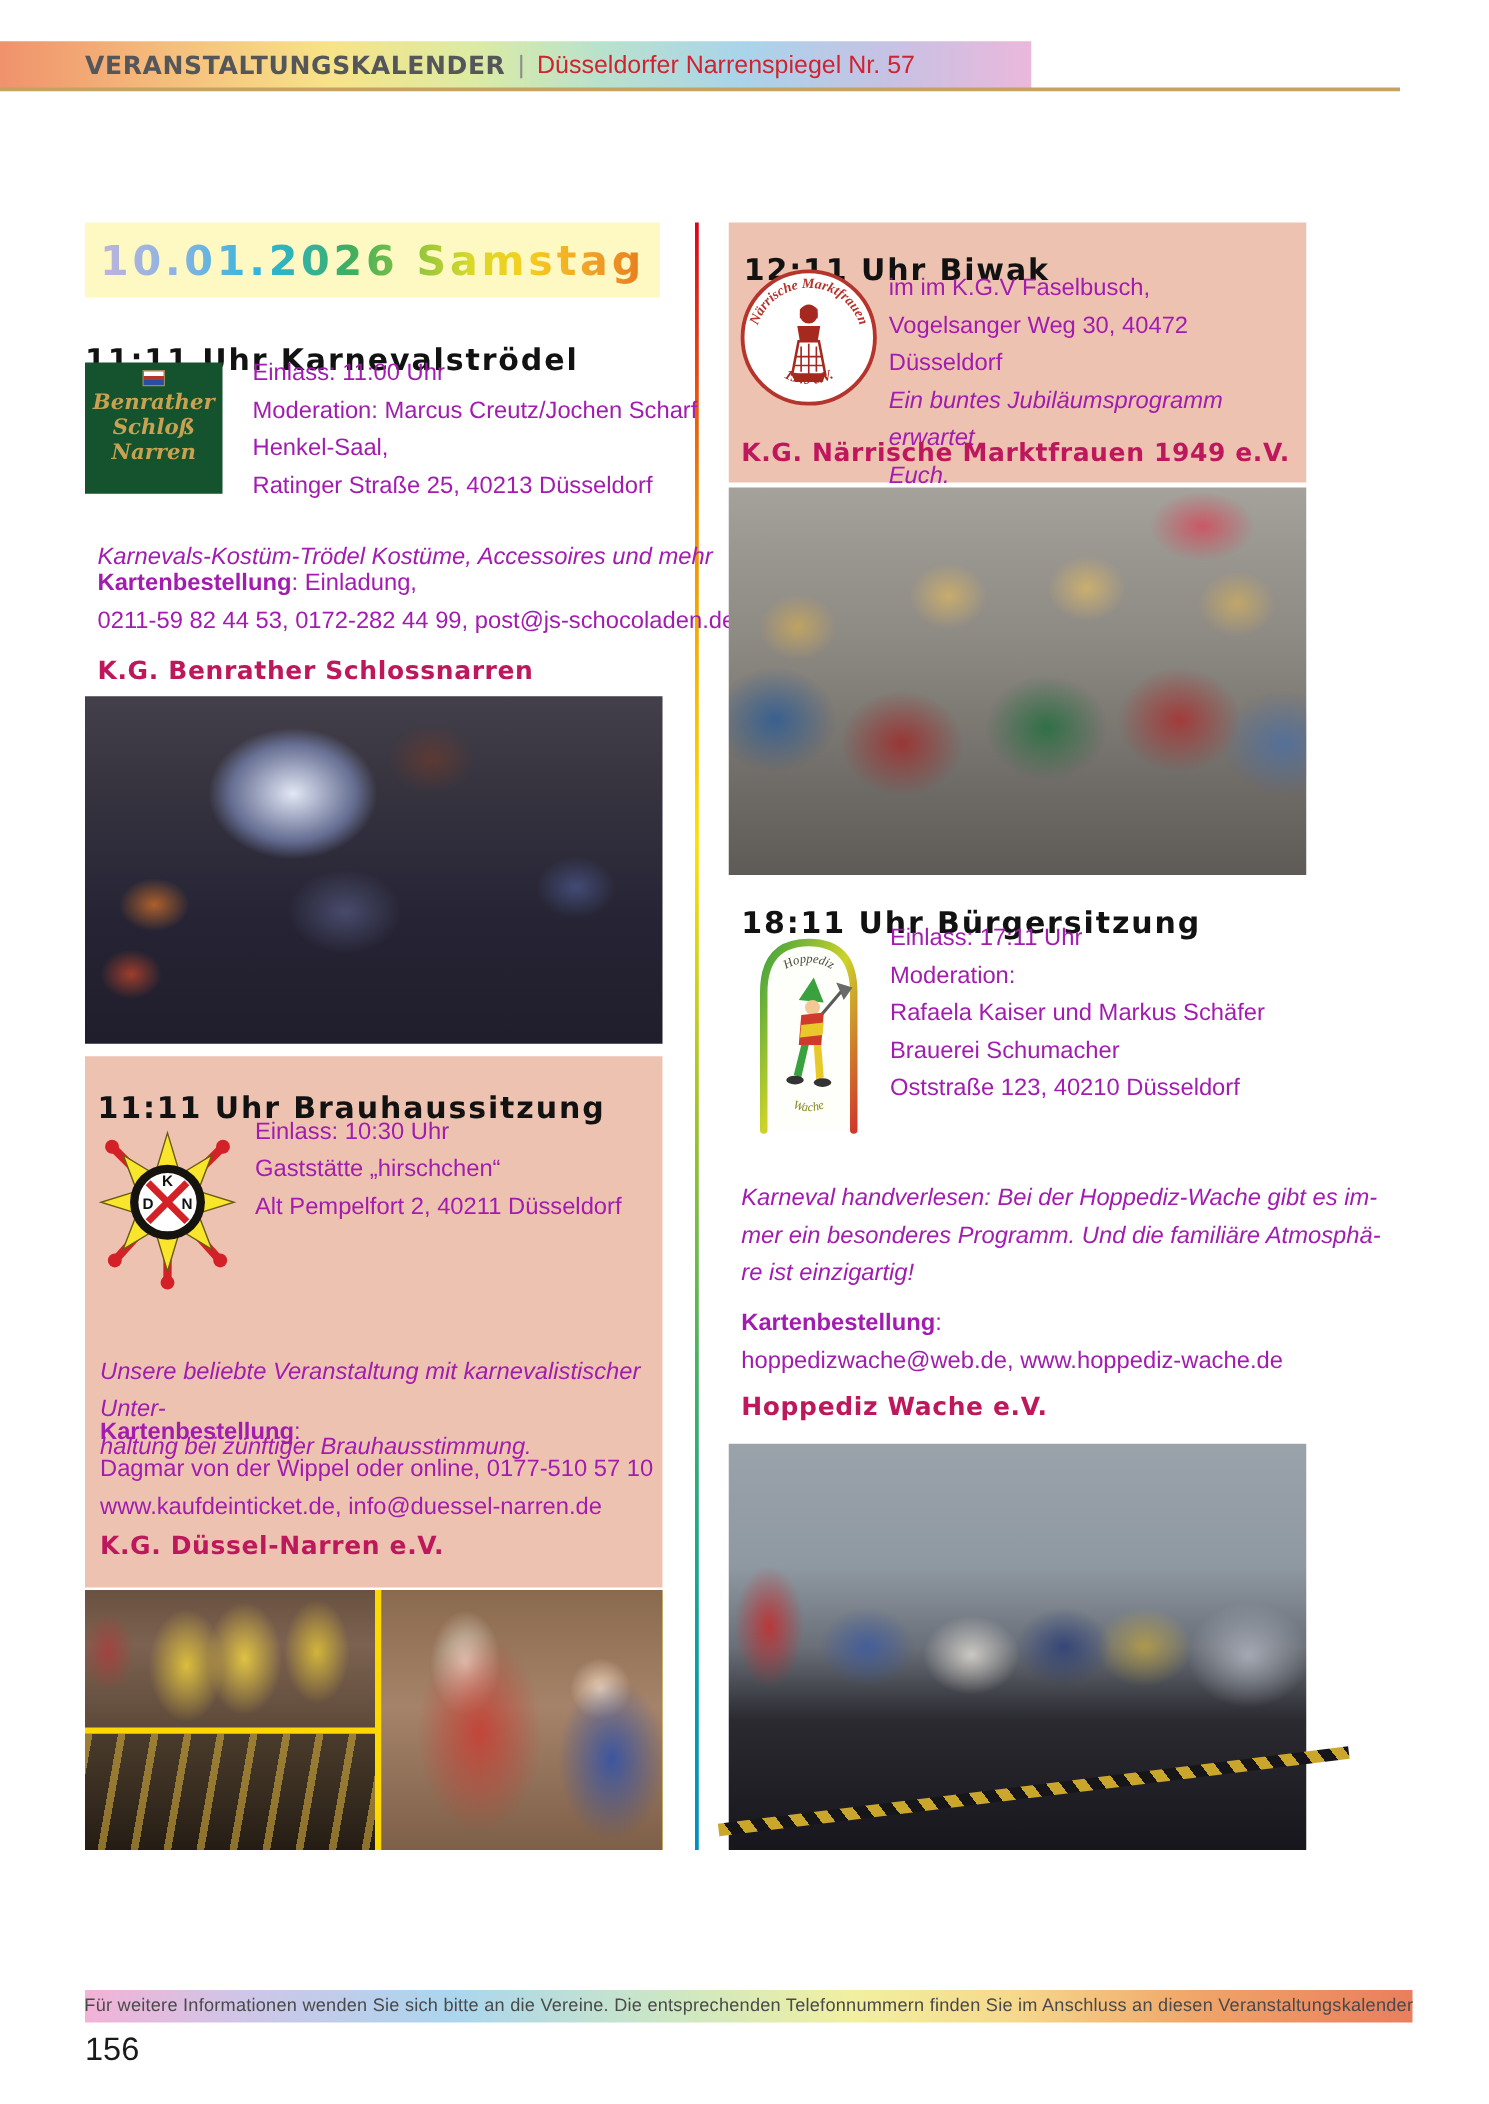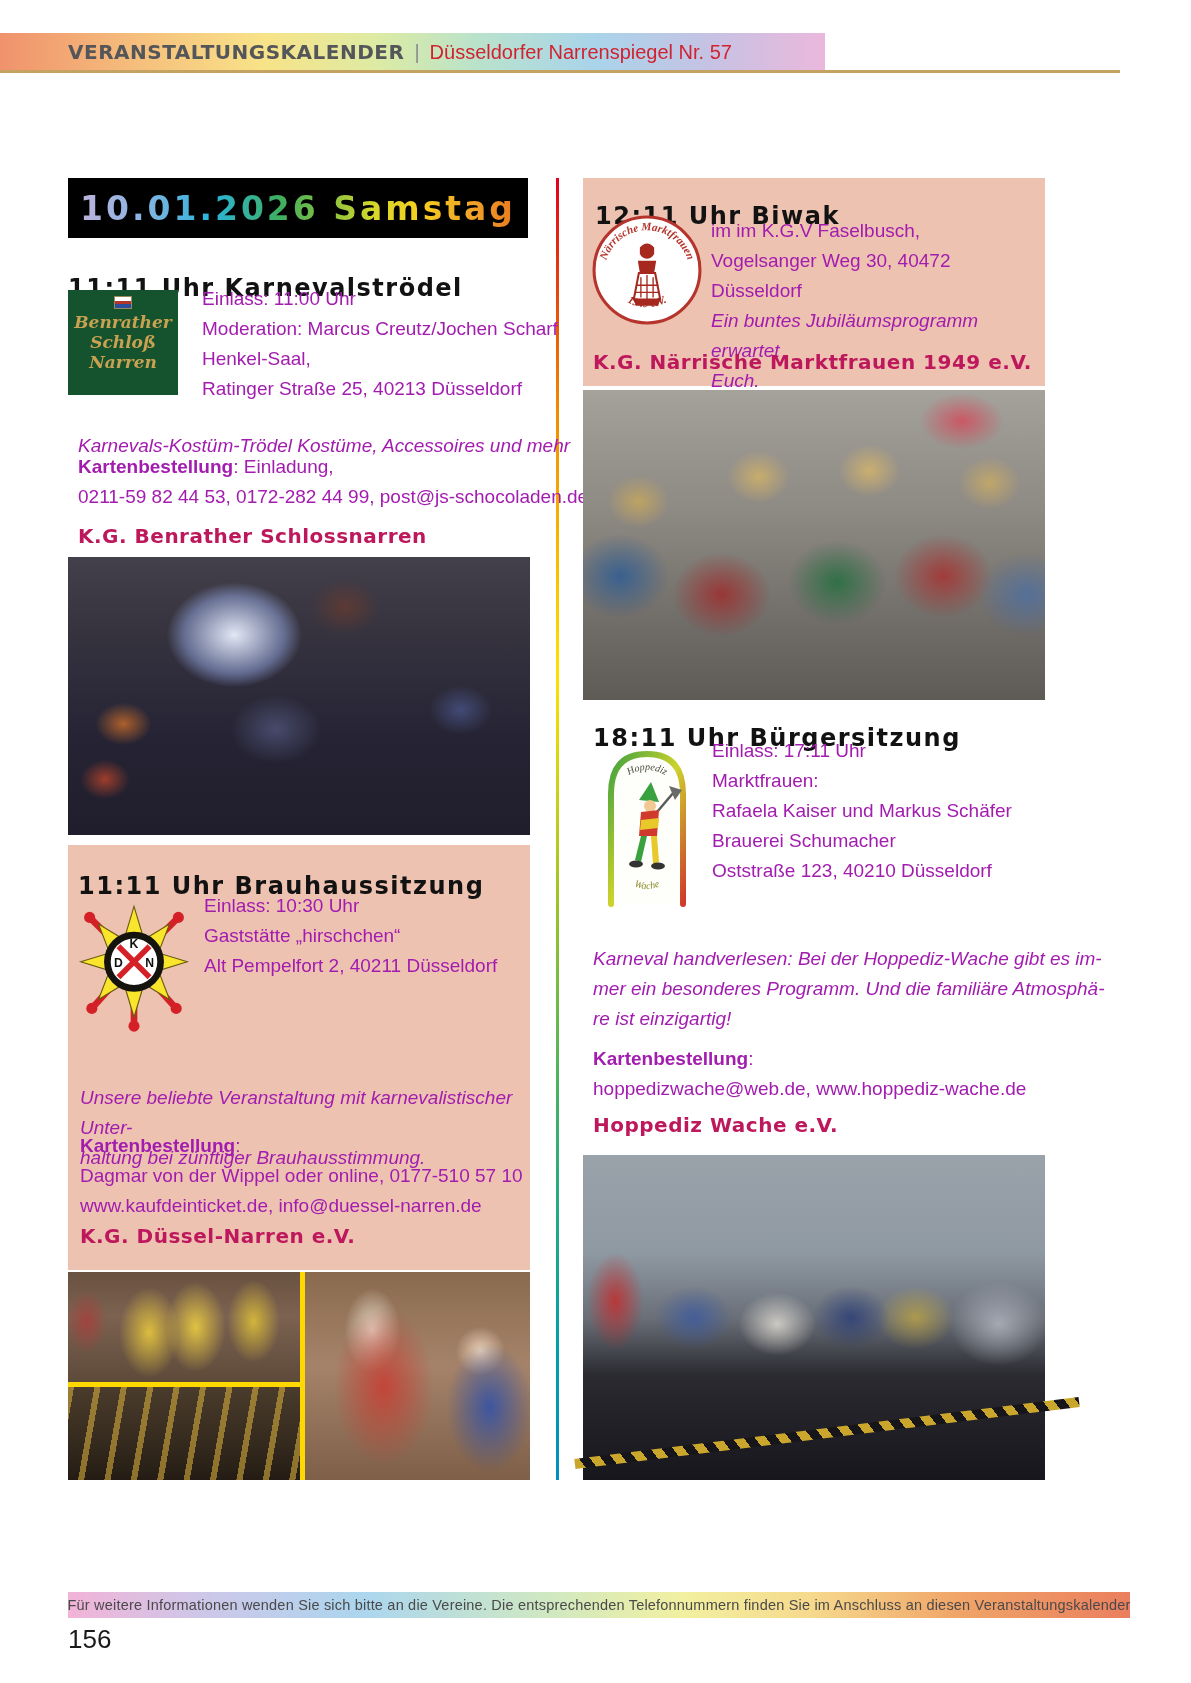--- a/index.html
+++ b/index.html
@@ -34,21 +34,21 @@
   .org     { position:absolute; font-family:"DejaVu Sans",sans-serif; font-weight:bold;
              font-size:20px; letter-spacing:.5px; color:#be185d; white-space:nowrap; }
   .body-text { font-size:19px; line-height:30px; color:#a21caf; }
   .block   { position:absolute; }
   .it      { font-style:italic;margin-top:24px; }
   .bold    { font-weight:bold; }
 
   
   .date-banner {
     position:absolute; left:68px; top:178px; width:460px; height:60px;
-    background:#000000; display:flex; align-items:center; justify-content:center;
+    background:#fef9c3; display:flex; align-items:center; justify-content:center;
   }
   .date-banner span {
     font-family:"DejaVu Sans",sans-serif; font-weight:bold; font-size:33px; letter-spacing:3px;
     background:linear-gradient(90deg,#beb3dc 0%,#8ab4e2 14%,#2ab5dc 30%,#3fae5e 46%,
                #8fc43e 58%,#d8d82a 68%,#f5cf1f 78%,#f0a229 90%,#e87b1e 100%);
     -webkit-background-clip:text; background-clip:text; color:transparent; white-space:nowrap;
   }
 
   
   .pink-box { position:absolute; background:#eec2b1; }
@@ -307,21 +307,21 @@
       <ellipse cx="39" cy="124" rx="7" ry="3.5" fill="#333"></ellipse>
       <ellipse cx="61" cy="126" rx="7" ry="3.5" fill="#333"></ellipse>
     </g>
     <text font-size="10" font-style="italic" fill="#8a8a2a" font-family="Liberation Serif, serif">
       <textPath href="#hopBottom" startOffset="50%" text-anchor="middle">Wache</textPath>
     </text>
   </svg>
 
   <div class="block body-text" style="left:712px; top:736px;">
     <div>Einlass: 17:11 Uhr</div>
-    <div>Marktfrauen:</div>
+    <div>Moderation:</div>
     <div>Rafaela Kaiser und Markus Schäfer</div>
     <div>Brauerei Schumacher</div>
     <div>Oststraße 123, 40210 Düsseldorf</div>
   </div>
 
   <div class="block body-text it" style="left:593px; top:920px;">
     <div>Karneval handverlesen: Bei der Hoppediz-Wache gibt es im-</div>
     <div>mer ein besonderes Programm. Und die familiäre Atmosphä-</div>
     <div>re ist einzigartig!</div>
   </div>

